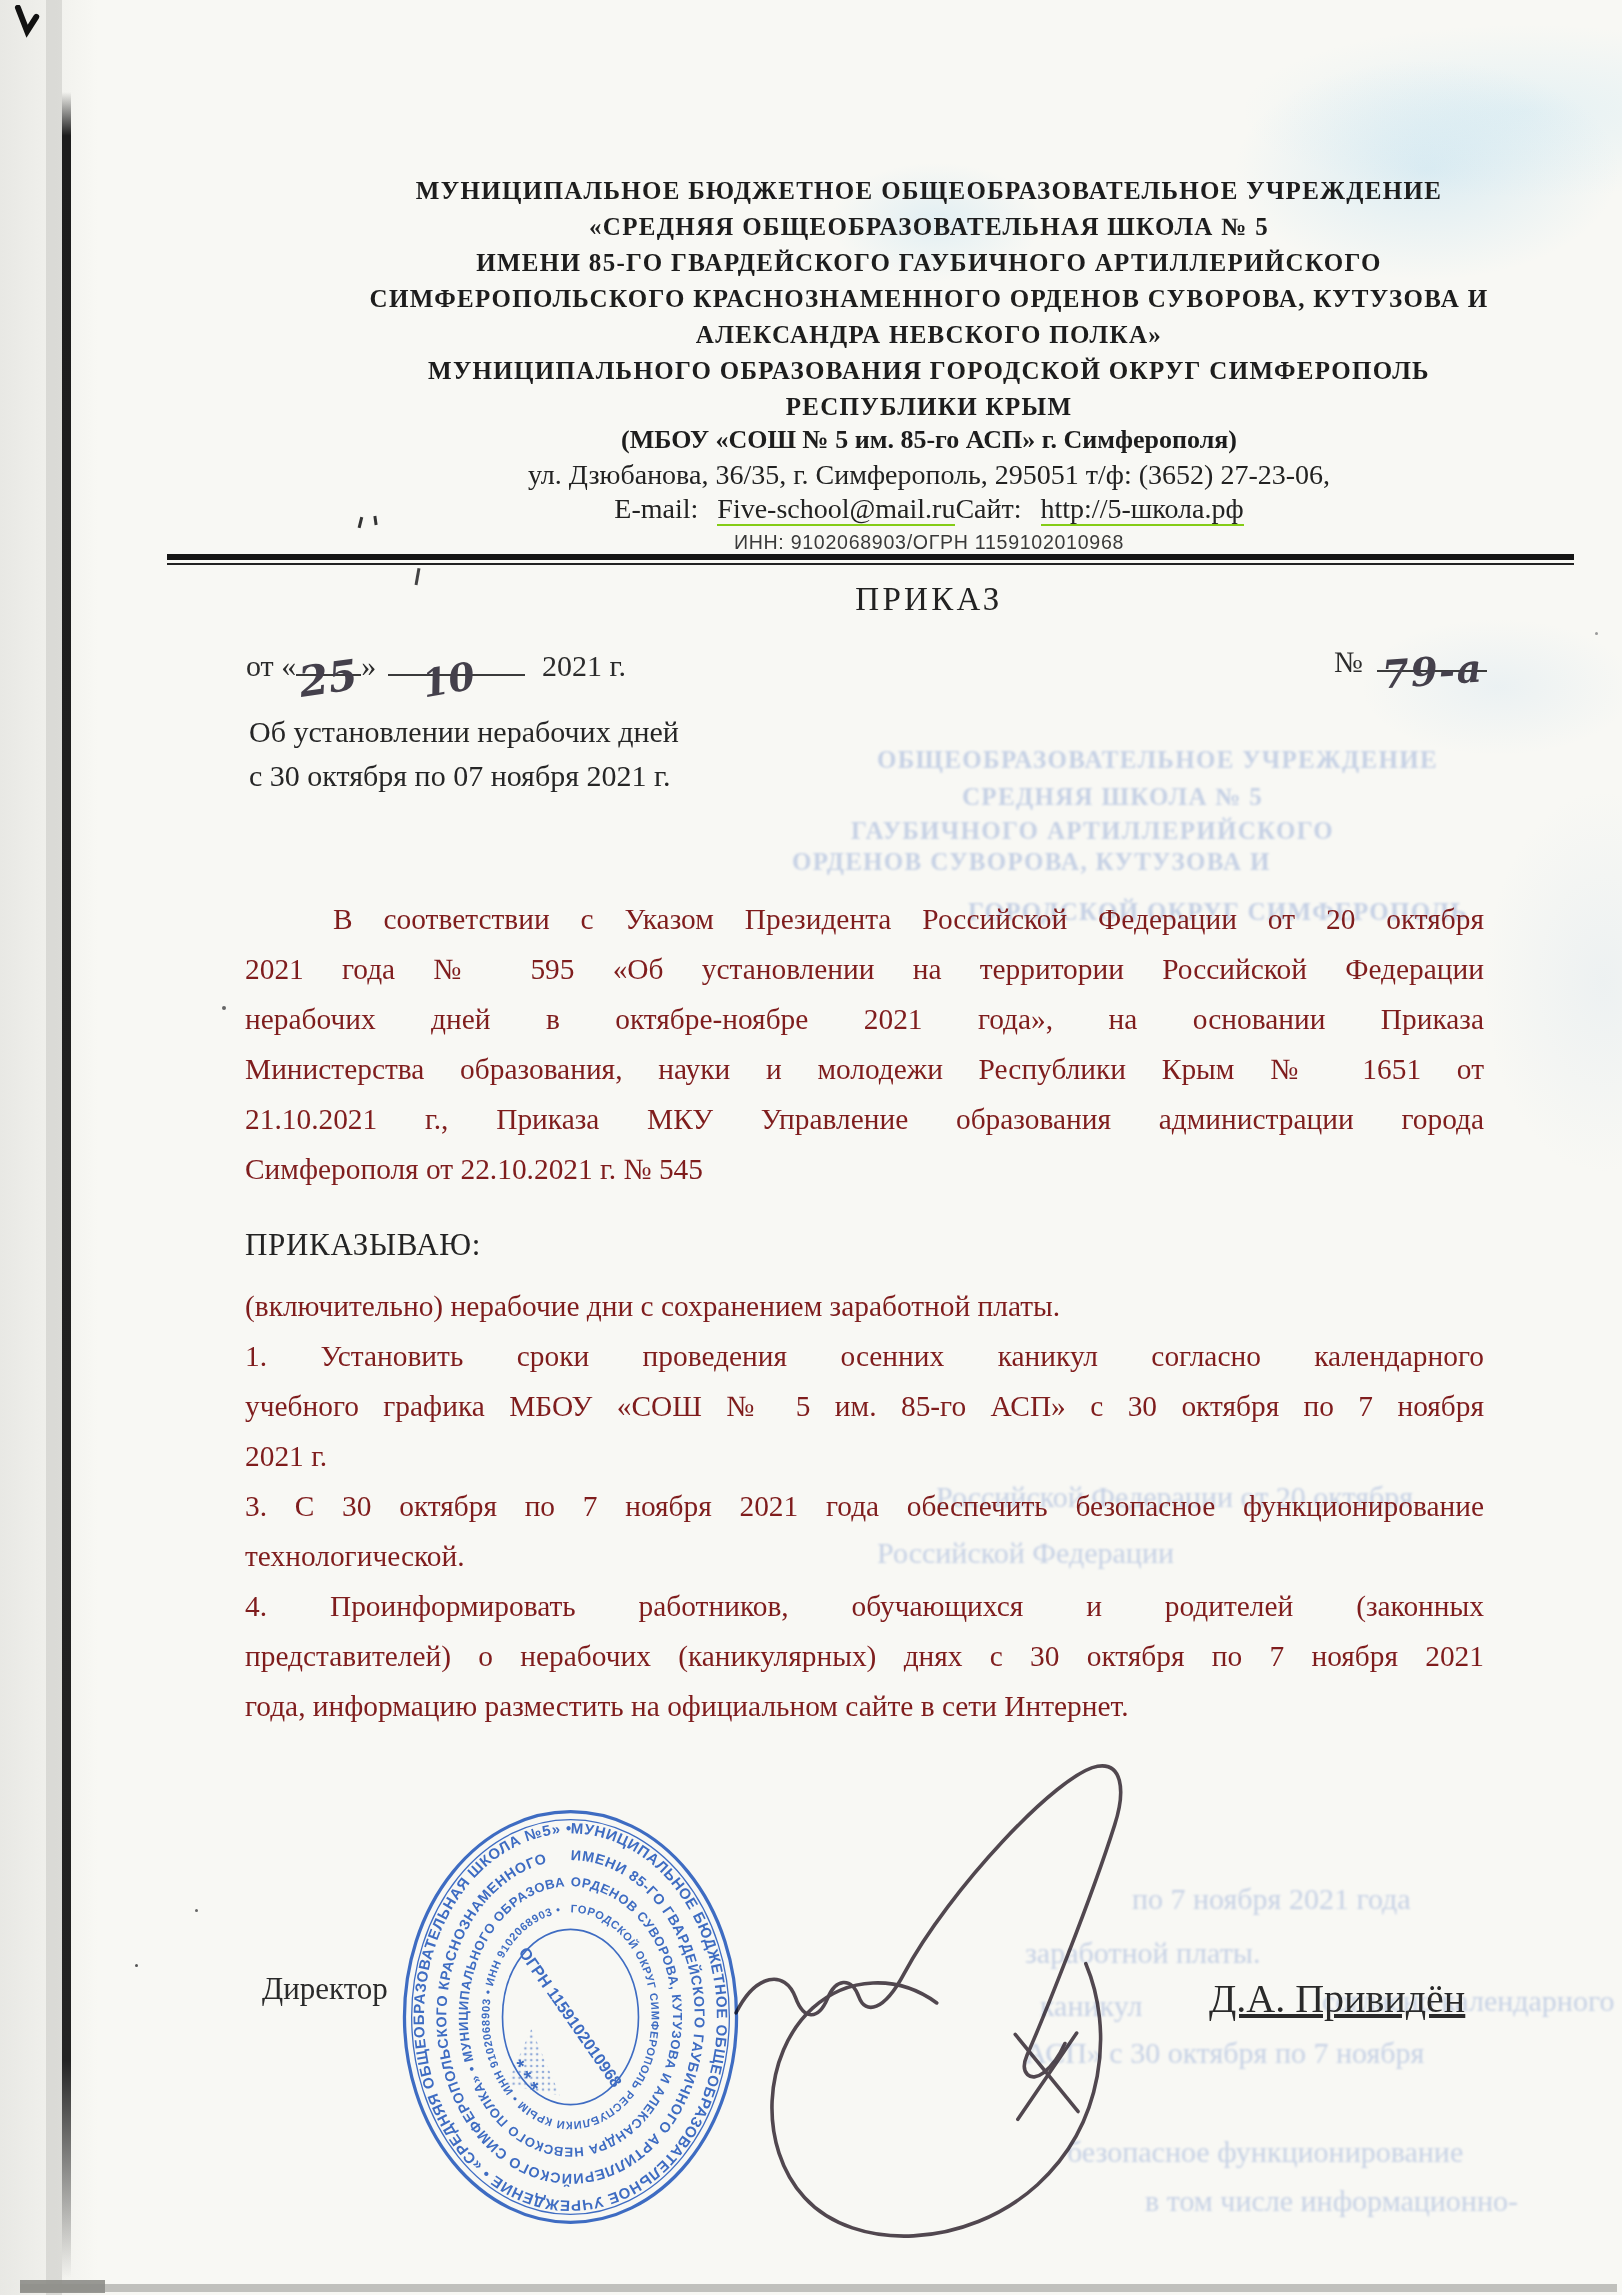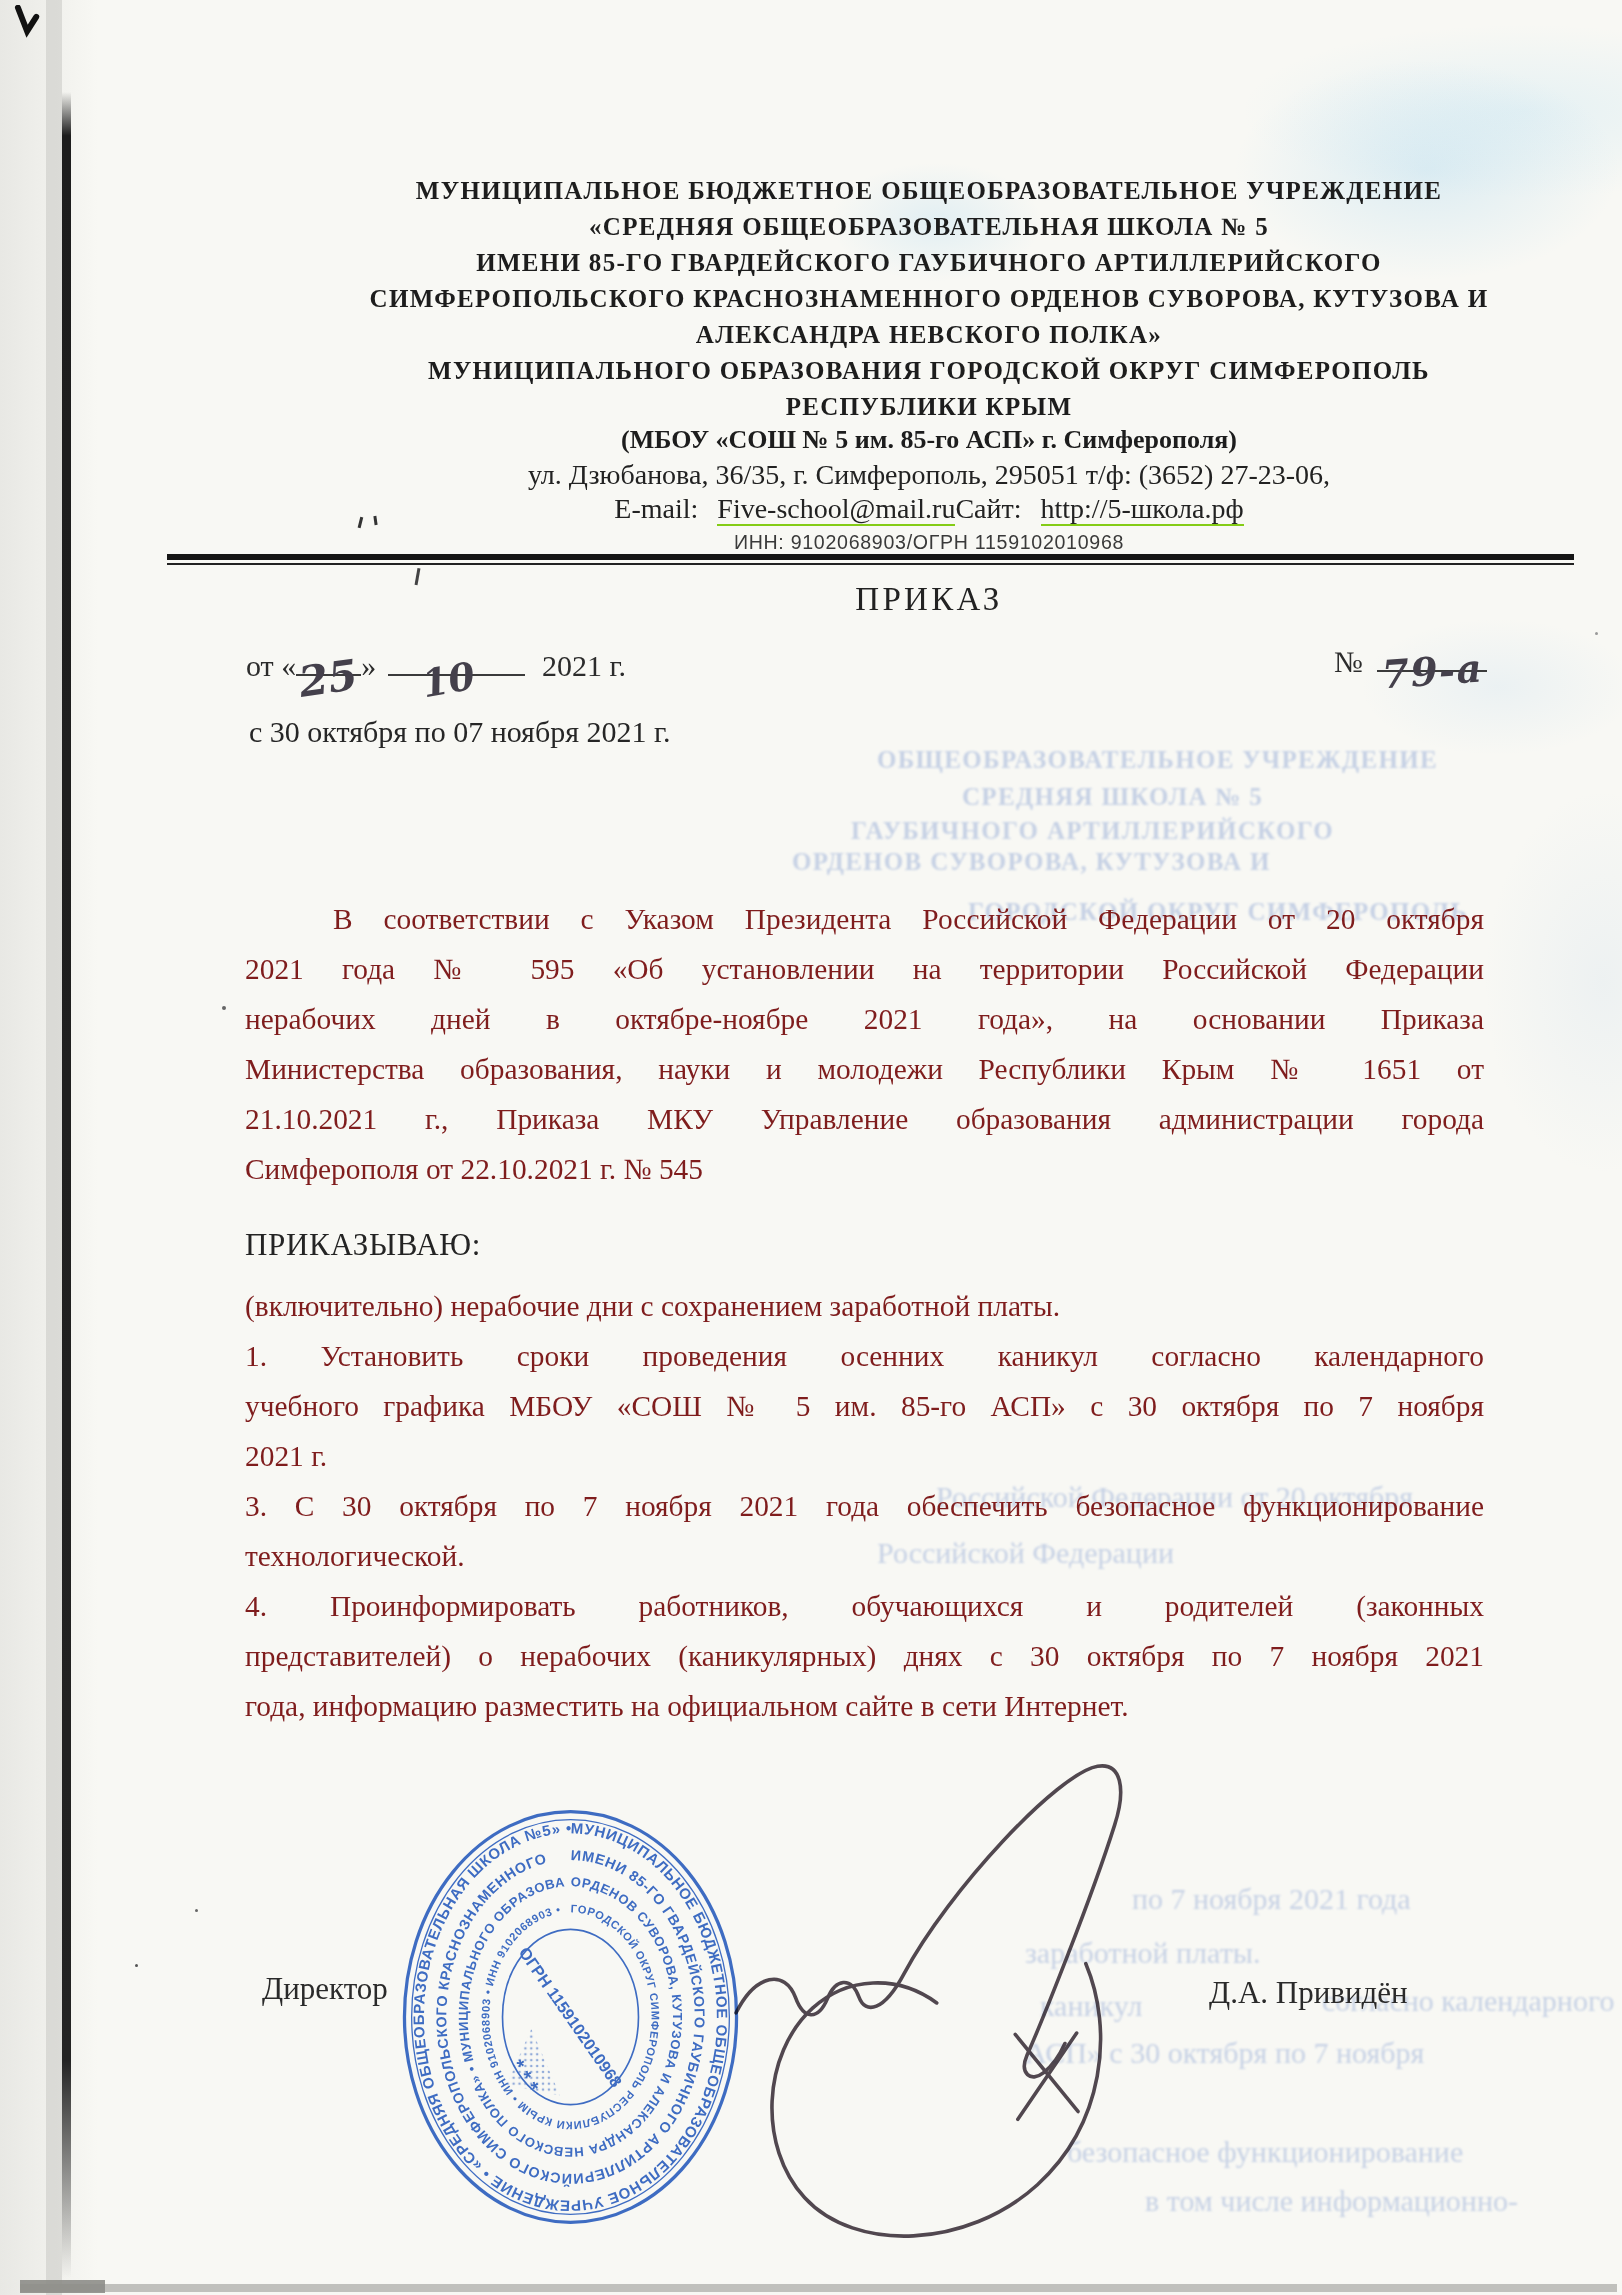--- a/index.html
+++ b/index.html
@@ -50,21 +50,21 @@
   .subject{left:249px;top:710px;width:982px;font-size:30px;line-height:44px;color:#262626;}
   
   .flow{width:1239px;font-size:29.4px;color:#7f1d1d;}
   .flow .line{height:50px;line-height:50px;overflow:hidden;white-space:normal;}
   .flow .line.j{text-align:justify;text-align-last:justify;}
   .intro{left:245px;top:894px;}
   .heading{left:245px;top:1227px;font-size:31px;letter-spacing:0.7px;color:#242424;}
   .items{left:245px;top:1281px;}
   
   .sigrole{left:262px;top:1971px;font-size:31px;color:#2a2a2a;}
-  .signame{left:1209px;top:1975px;font-size:31px;color:#2a2a2a;}
+  .signame{left:1209px;top:1975px;font-size:40px;color:#2a2a2a;text-decoration:underline;}
   
   .ghost{position:absolute;color:#9db1d8;opacity:.55;filter:blur(1px);white-space:nowrap;}
   .ghost.b{font-weight:bold;letter-spacing:1.3px;font-family:"Liberation Serif",serif;}
   
   .stamp{position:absolute;left:394px;top:1801px;mix-blend-mode:multiply;opacity:.9;filter:blur(0.3px);}
   .autograph{position:absolute;left:667px;top:1748px;mix-blend-mode:multiply;}
   .penmark{position:absolute;background:#333;}
 </style>
 </head>
 <body>
@@ -124,20 +124,21 @@
 
 <div class="abs title">ПРИКАЗ</div>
 <div class="abs daterow">
   <span>от «</span><span class="fill" style="width:65px;"><span class="hand" style="left:2.6px;top:-19.6px;font-size:42px;transform:rotate(-8deg);">25</span></span><span>»</span><span style="display:inline-block;width:11.8px;"></span><span class="fill" style="width:137px;"><span class="hand" style="left:34px;top:-17px;font-size:38px;transform:rotate(-10deg);">10</span></span><span style="display:inline-block;width:17px;"></span><span>2021 г.</span>
 </div>
 <div class="abs numrow">
   <span>№</span><span style="display:inline-block;width:14.4px;"></span><span class="fill" style="width:110px;"><span class="hand" style="left:5.2px;top:-22px;font-size:39px;transform:rotate(-4deg);letter-spacing:1.3px;">79-а</span></span>
 </div>
 
 <div class="abs subject">
+    <div class="line">Об установлении нерабочих дней</div>
     <div class="line">с 30 октября по 07 ноября 2021 г.</div>
   </div>
 
 <div class="abs flow intro">
     <div class="line j" style="text-indent: 88px;">В соответствии с Указом Президента Российской Федерации от 20 октября</div>
     <div class="line j">2021 года № 595 «Об установлении на территории Российской Федерации</div>
     <div class="line j">нерабочих дней в октябре-ноябре 2021 года», на основании Приказа</div>
     <div class="line j">Министерства образования, науки и молодежи Республики Крым № 1651 от</div>
     <div class="line j">21.10.2021 г., Приказа МКУ Управление образования администрации города</div>
     <div class="line">Симферополя от 22.10.2021 г. № 545</div>

